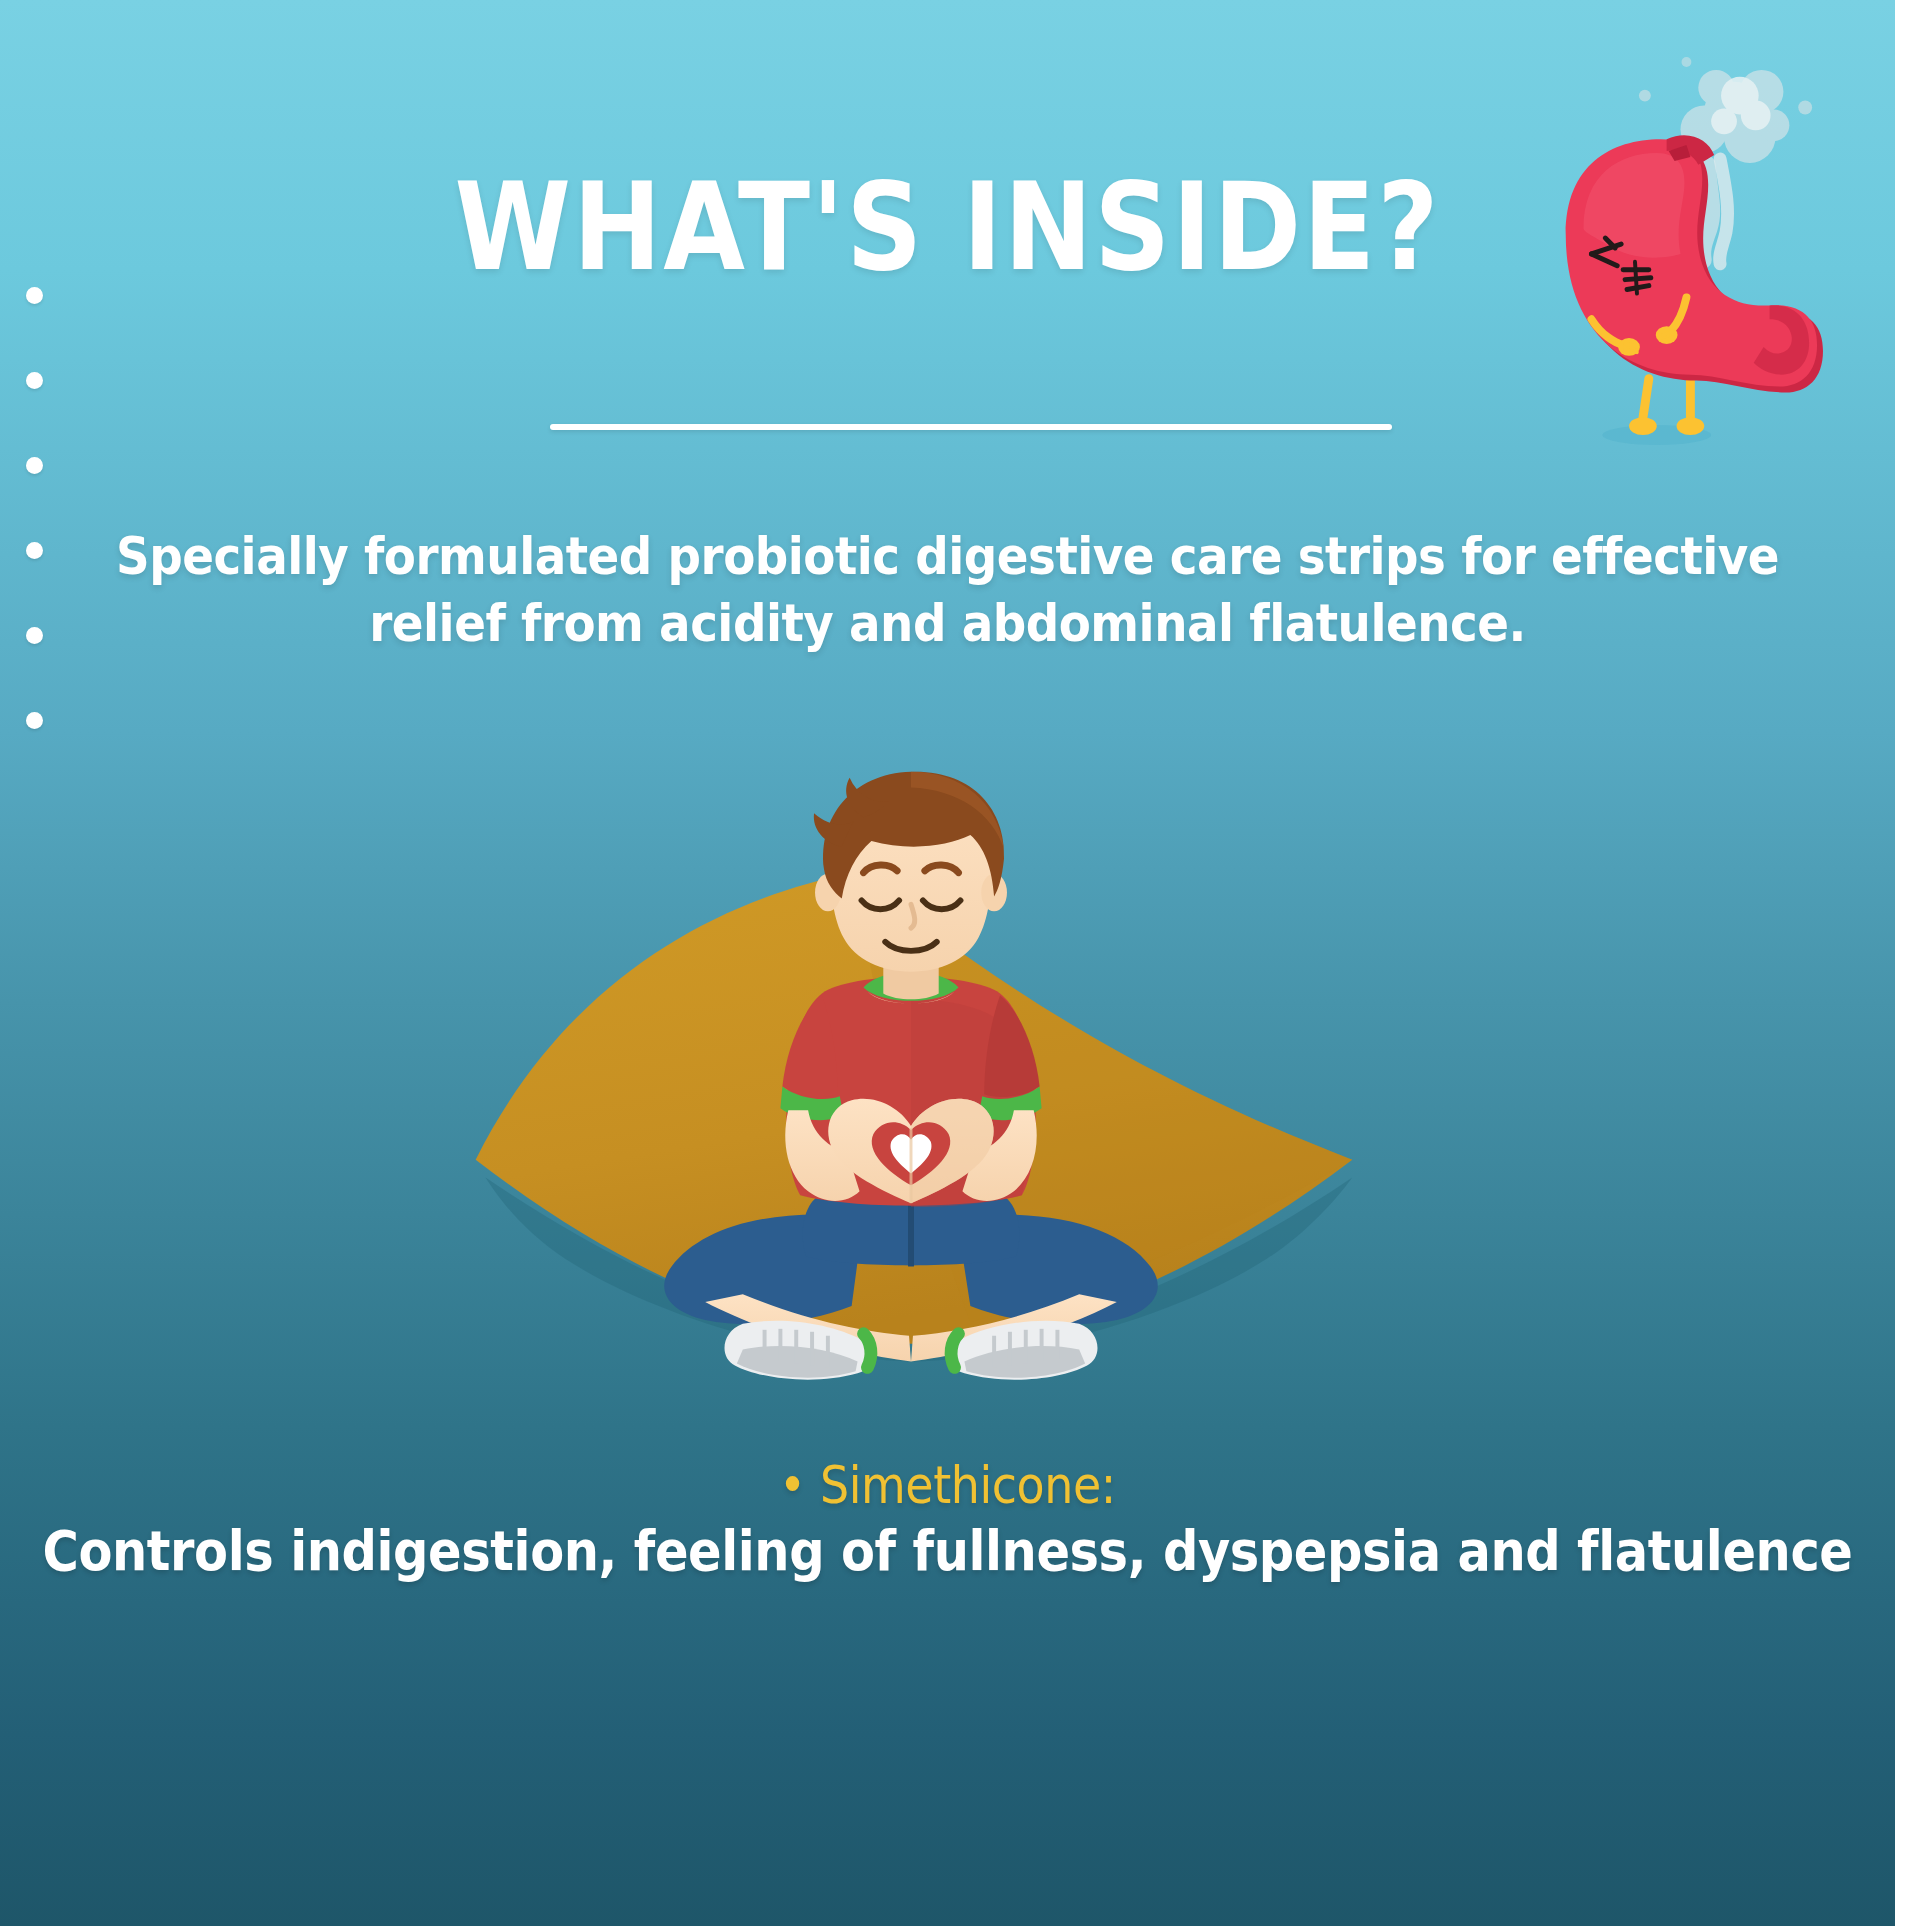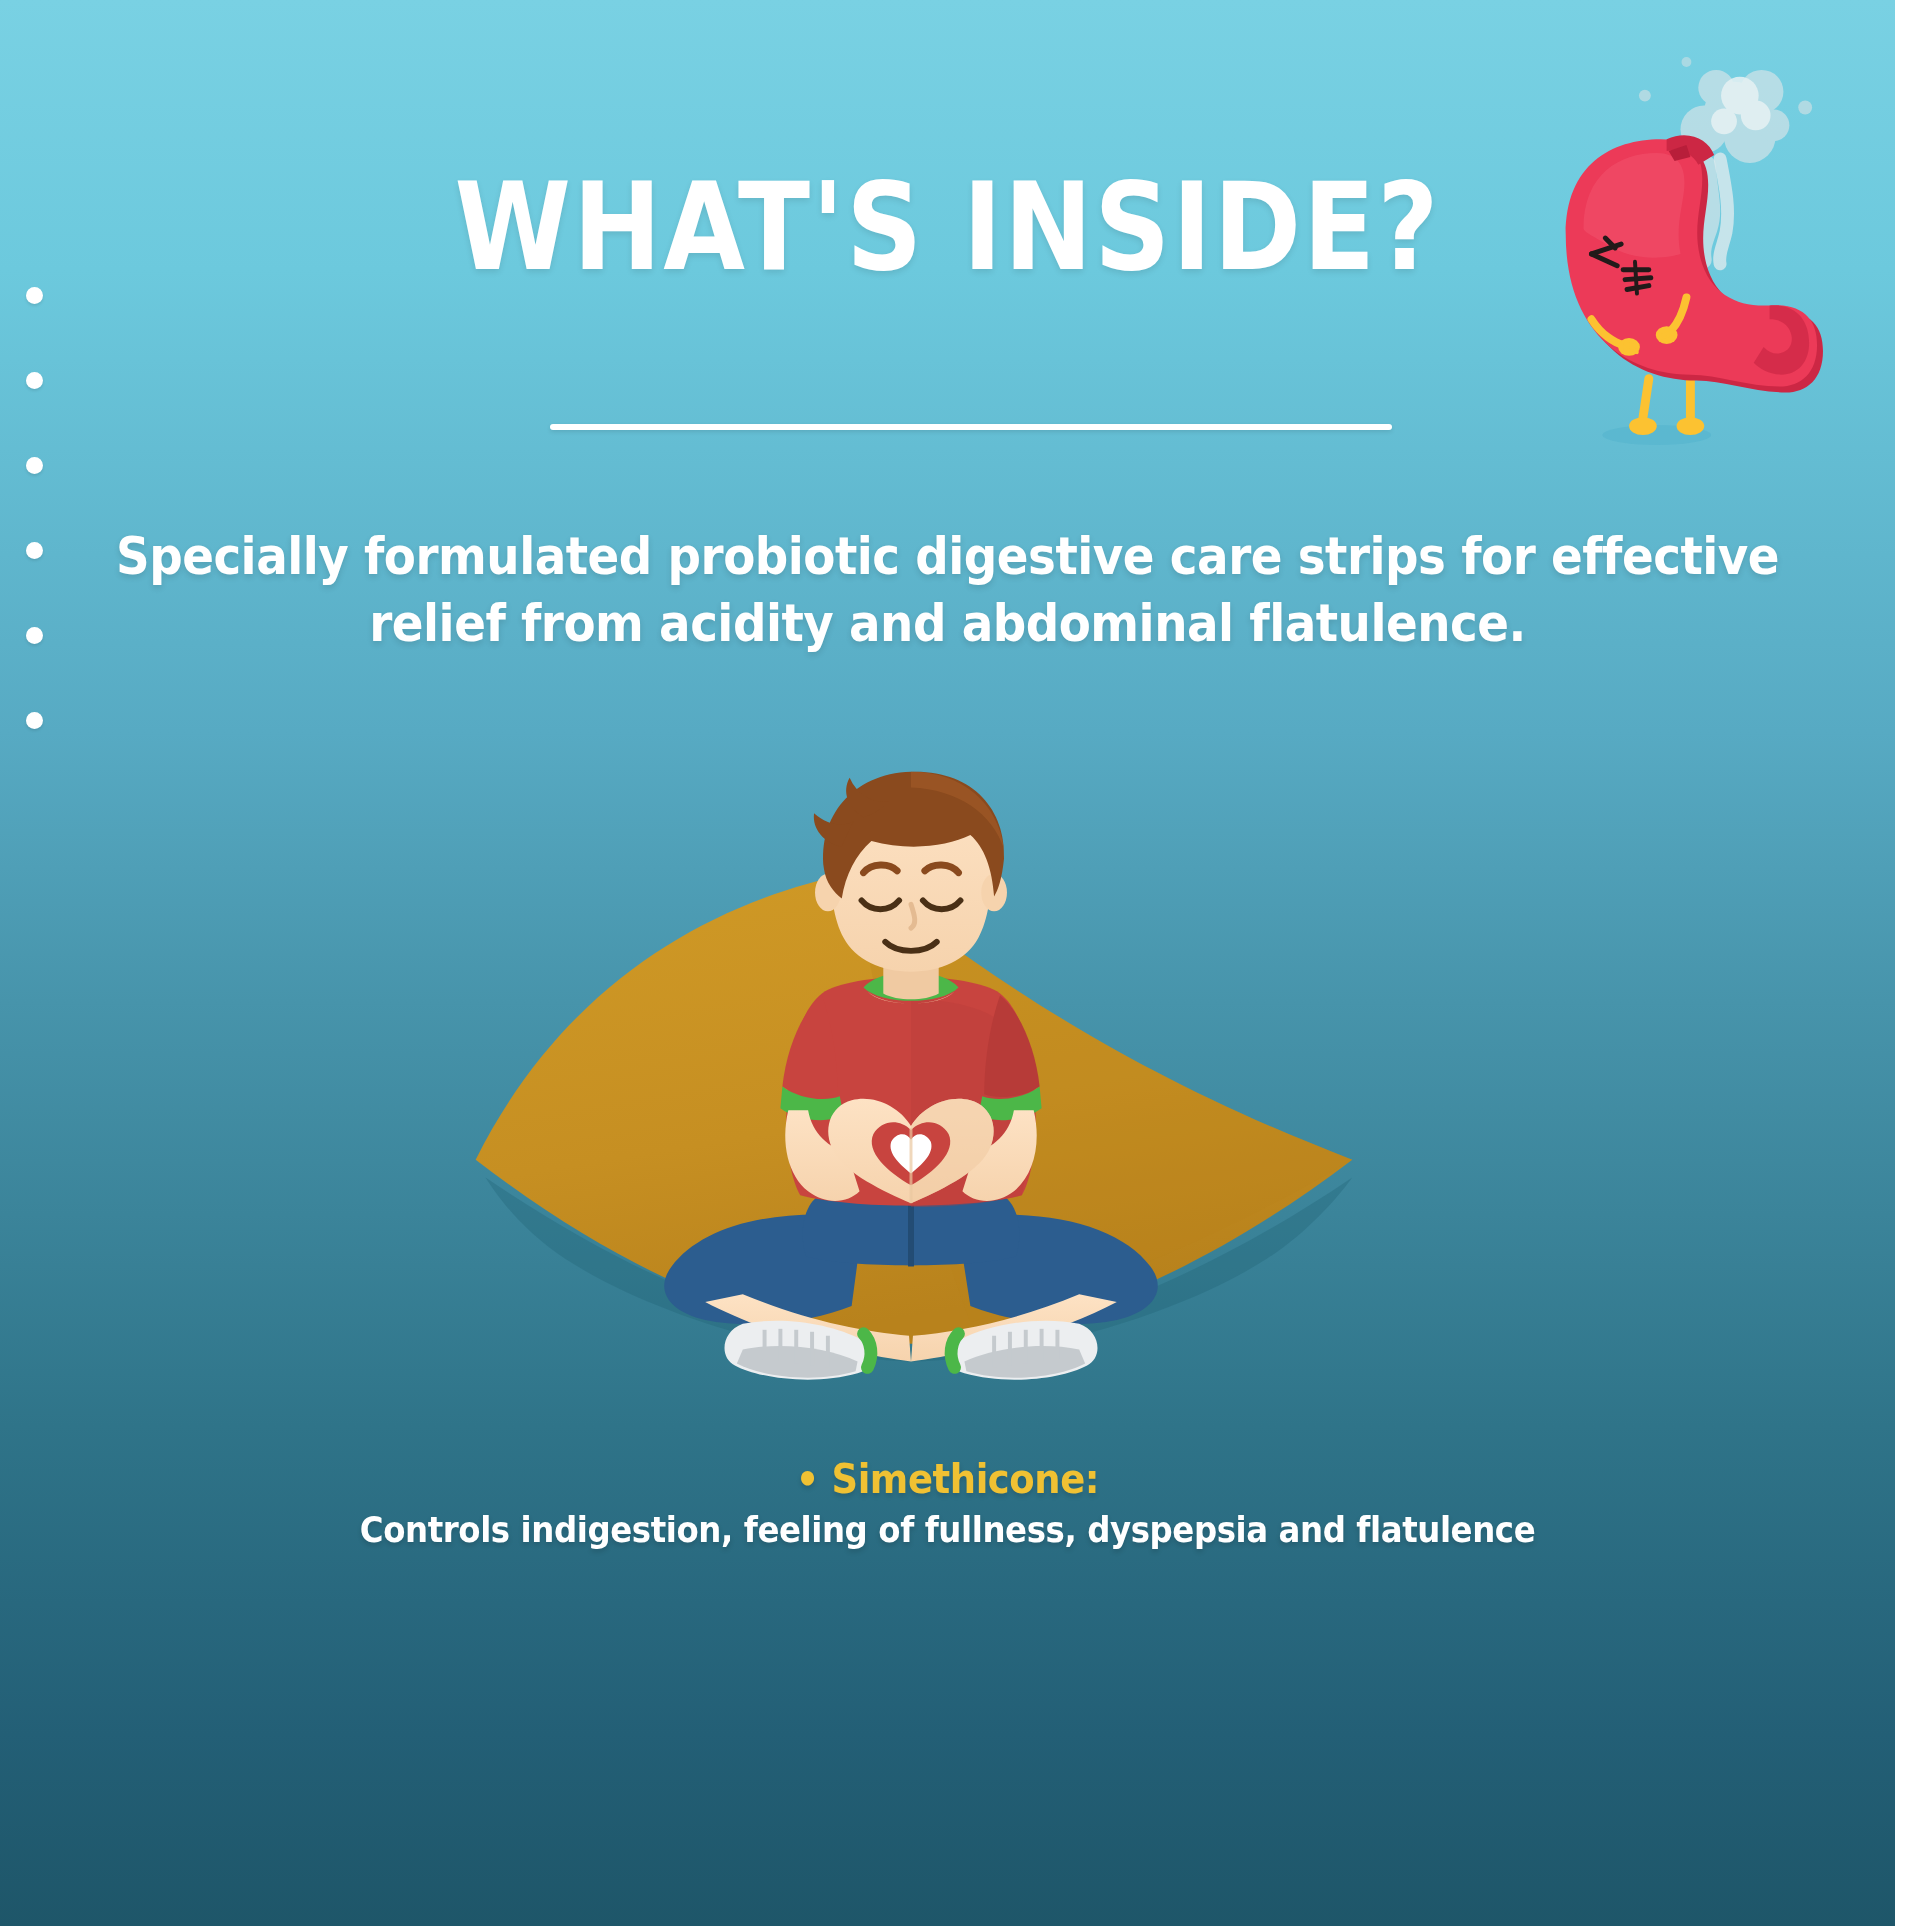--- a/index.html
+++ b/index.html
@@ -37,26 +37,26 @@
     position:absolute;left:85px;right:85px;top:523px;text-align:center;
     color:#ffffff;font-size:52px;line-height:1.28;font-weight:bold;
     font-family:"DejaVu Sans Condensed","Liberation Sans Narrow","Liberation Sans",sans-serif;
     text-shadow:0 3px 6px rgba(0,0,0,.12);
     letter-spacing:-0.5px;
   }
 
   
   .ingredients{position:absolute;left:0;right:0;top:1457px;text-align:center;}
   .ing-head{
-    color:#f0c133;font-size:41px;font-weight:bold;line-height:1.12;
+    color:#f0c133;font-size:51px;font-weight:normal;line-height:1.12;
     font-family:"DejaVu Sans Condensed","Liberation Sans Narrow","Liberation Sans",sans-serif;
     text-shadow:0 3px 5px rgba(0,0,0,.15);letter-spacing:-0.4px;
   }
   .ing-body{
-    color:#ffffff;font-size:36px;font-weight:bold;line-height:1.16;margin-top:6px;
+    color:#ffffff;font-size:55px;font-weight:bold;line-height:1.16;margin-top:6px;
     font-family:"DejaVu Sans Condensed","Liberation Sans Narrow","Liberation Sans",sans-serif;
     text-shadow:0 3px 5px rgba(0,0,0,.15);letter-spacing:-0.4px;
   }
   .ing-block{margin-bottom:85px;}
   .ing-block:last-child{margin-bottom:0;}
 
   
   .mascot{position:absolute;left:1540px;top:34px;width:376px;height:426px;}
 
   

